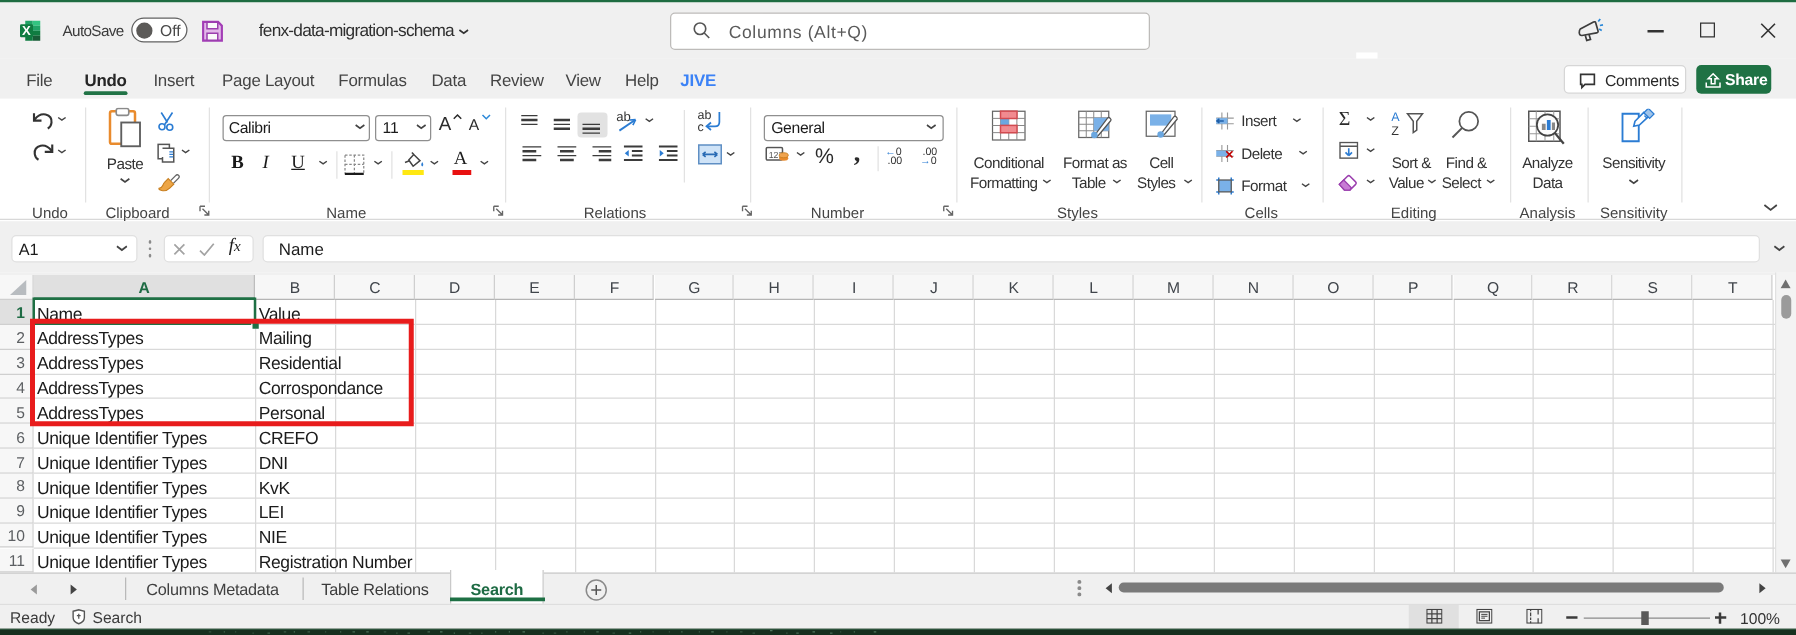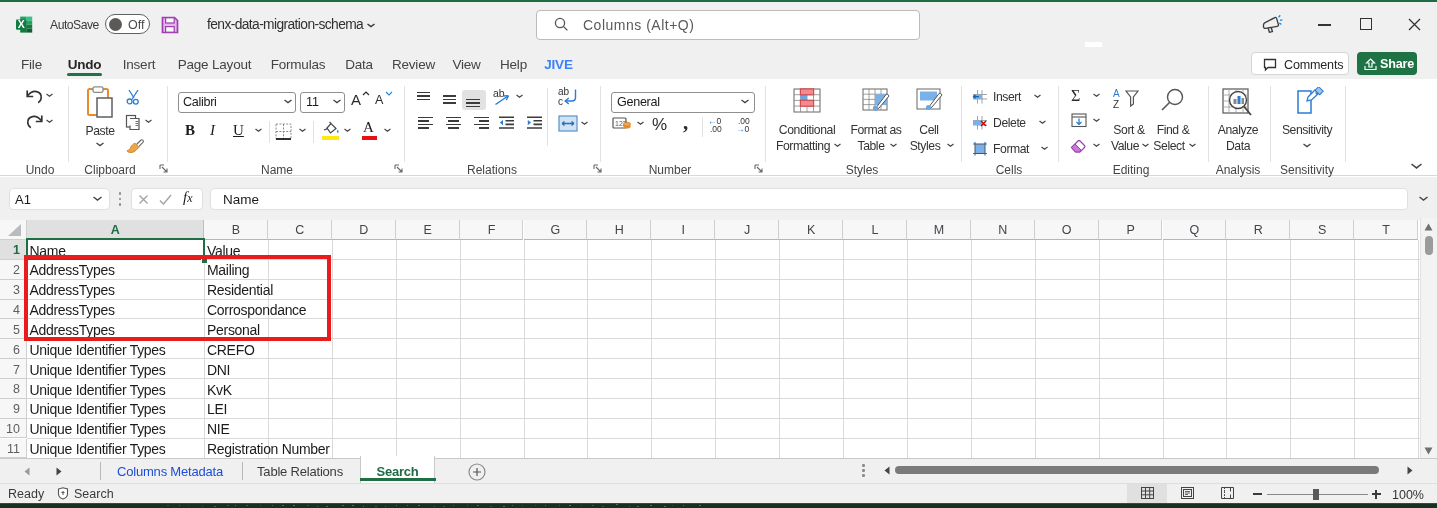--- a/index.html
+++ b/index.html
@@ -560,21 +560,21 @@
     <path d="M4.5 7.5 L8.5 0.5 L0.5 0.5 z" fill="#707070"></path>
   </svg>
 <div class="abs" style="left:0;top:457.5px;width:1437px;height:25.0px;background:#f0f0f0;border-top:1px solid #c9c9c9"></div>
 <svg class="abs" style="left:23px;top:466.5px" width="8" height="9" viewBox="0 0 8 9">
     <path d="M6.5 0.5 L1.5 4.5 L6.5 8.5 z" fill="#9a9a9a"></path>
   </svg>
 <svg class="abs" style="left:55px;top:466.5px" width="8" height="9" viewBox="0 0 8 9">
     <path d="M1.5 0.5 L6.5 4.5 L1.5 8.5 z" fill="#444"></path>
   </svg>
 <div class="abs" style="left:100px;top:461.5px;width:1px;height:18px;background:#b9b9b9"></div>
-<div class="abs" style="left:170px;top:463.5px;transform:translateX(-50%);font-size:13px;color:#1d4ed8;letter-spacing:-0.2px">Columns Metadata</div>
+<div class="abs" style="left:170px;top:463.5px;transform:translateX(-50%);font-size:13px;color:#404040;letter-spacing:-0.2px">Columns Metadata</div>
 <div class="abs" style="left:242px;top:461.5px;width:1px;height:18px;background:#b9b9b9"></div>
 <div class="abs" style="left:300px;top:463.5px;transform:translateX(-50%);font-size:13px;color:#3b3b3b;letter-spacing:-0.2px">Table Relations</div>
 <div class="abs" style="left:360px;top:456.0px;width:75px;height:26.5px;background:#fff;border-left:1px solid #c9c9c9;border-right:1px solid #c9c9c9"></div>
 <div class="abs" style="left:397.5px;top:464.0px;transform:translateX(-50%);font-size:13px;color:#1e6b44;font-weight:bold;letter-spacing:-0.2px">Search</div>
 <div class="abs" style="left:359.5px;top:477.8px;width:76px;height:3px;background:#1e7044"></div>
 <svg class="abs" style="left:467.5px;top:462.5px" width="18" height="18" viewBox="0 0 18 18">
 <circle cx="9" cy="9" r="8" fill="none" stroke="#8a8a8a" stroke-width="1.2"></circle>
 <path d="M9 5 v8 M5 9 h8" stroke="#555" stroke-width="1.2"></path>
 </svg>
 <div class="abs" style="left:862px;top:464.0px;width:2.5px;height:2.5px;background:#8a8a8a;border-radius:50%"></div>

